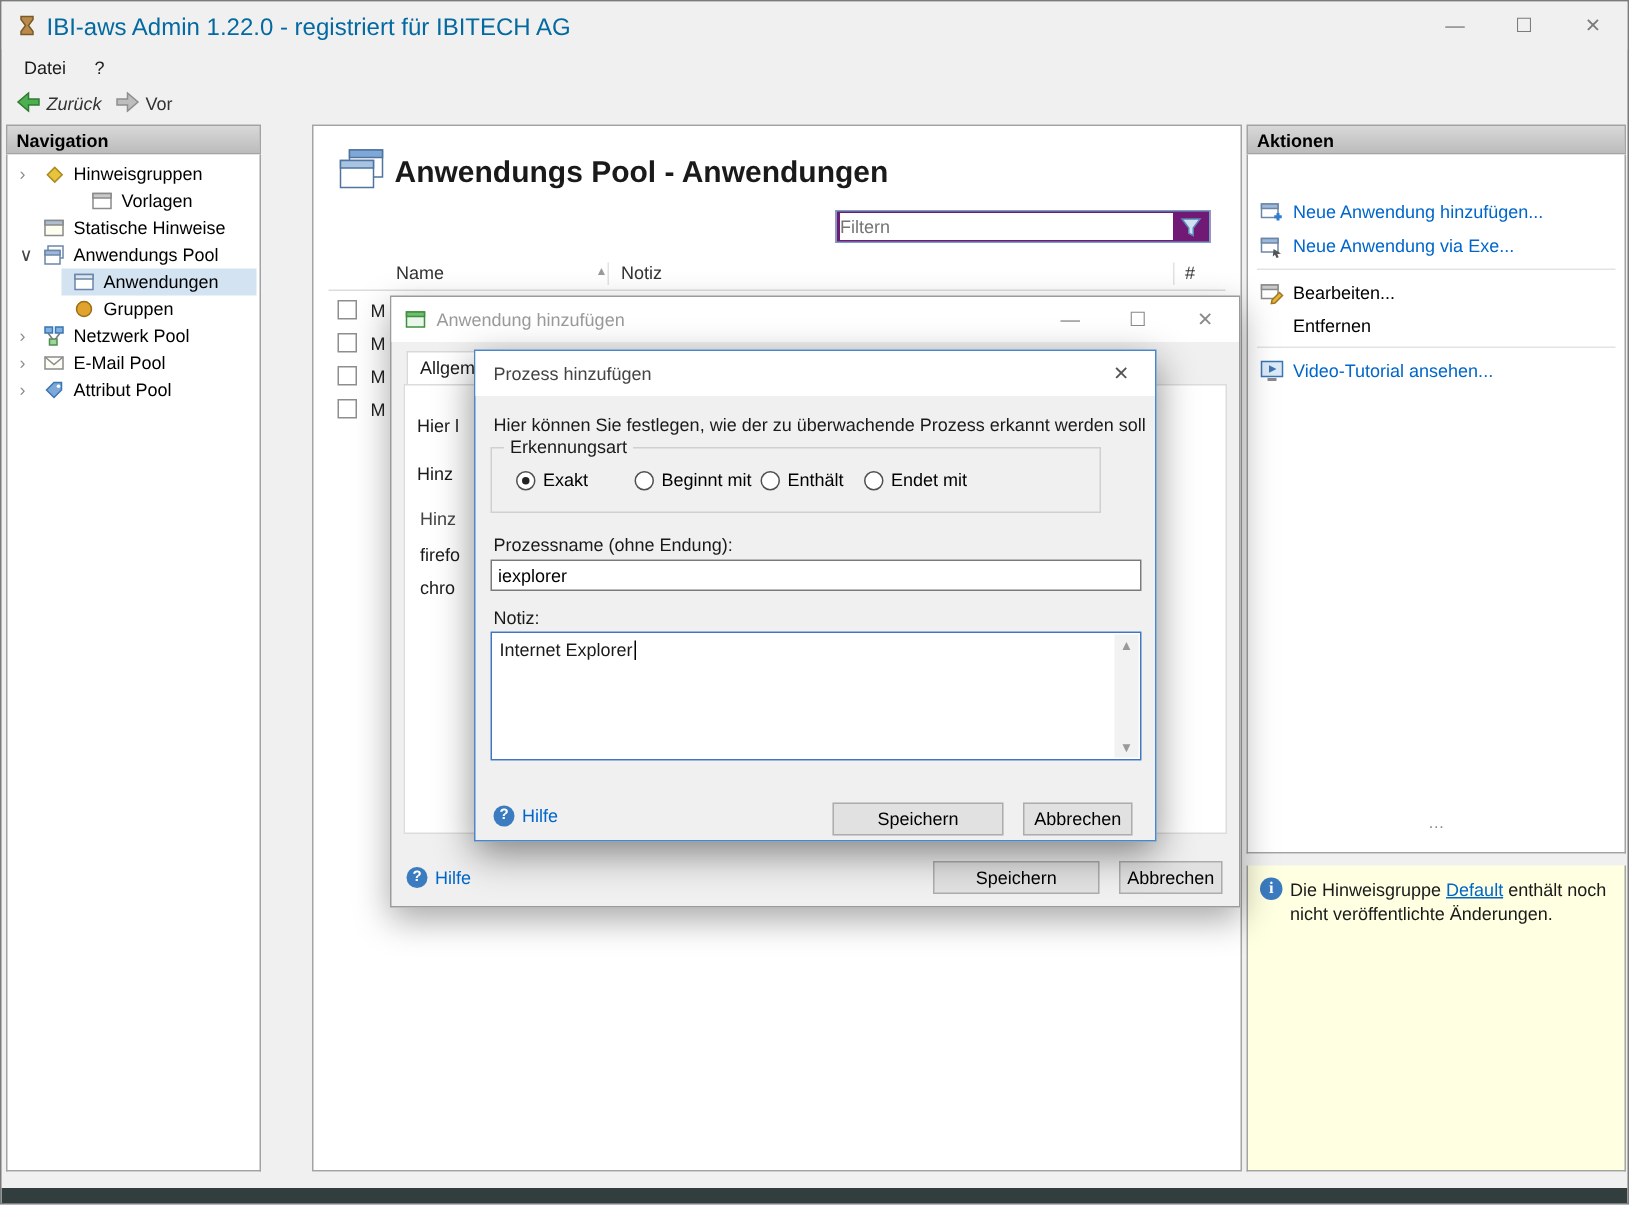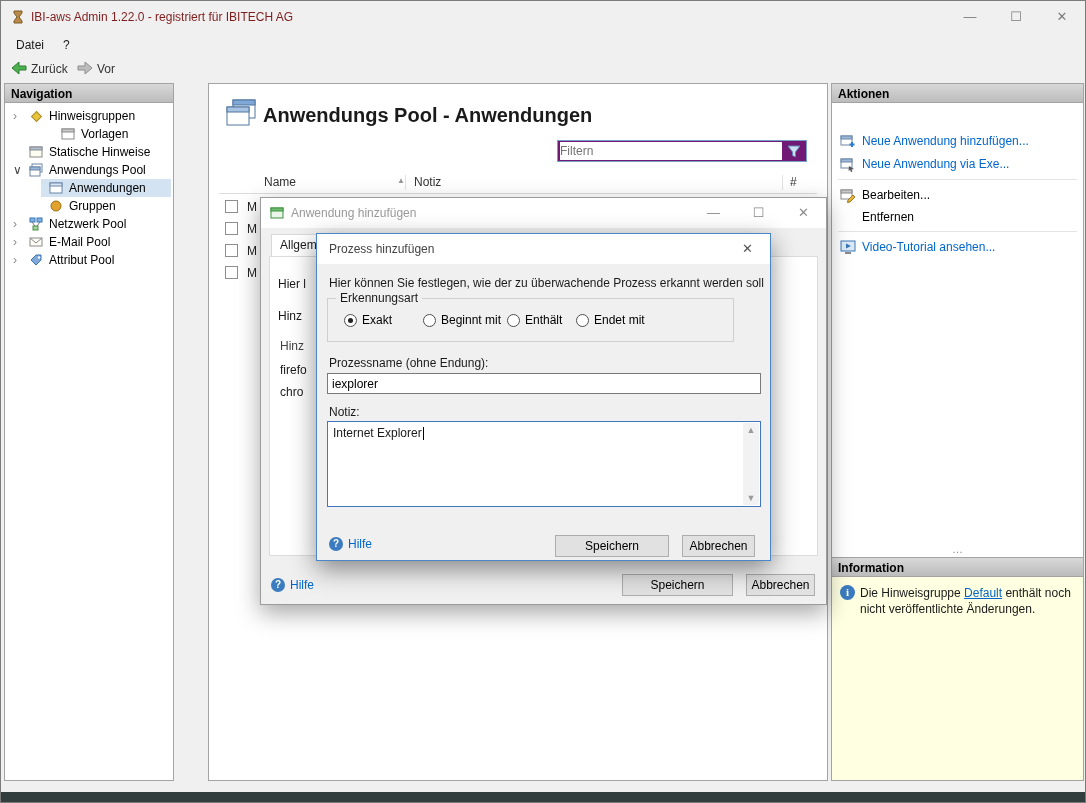--- a/index.html
+++ b/index.html
@@ -3,21 +3,21 @@
 <meta charset="utf-8">
 <style>
   * { margin:0; padding:0; box-sizing:border-box; }
   body { font-family:"Liberation Sans", sans-serif; background:#888; }
   .screen { position:relative; width:1086px; height:803px; background:#f0f0f0;
             border:1px solid #7b7b7b; overflow:hidden; font-size:12px; color:#000; }
   .abs { position:absolute; }
 
   
   .titlebar { position:absolute; top:0; left:0; right:0; height:32px; background:#f0f0f0; }
-  .title-text { position:absolute; left:30px; top:9px; color:#7f1d1d; font-size:12px; }
+  .title-text { position:absolute; left:30px; top:9px; color:#0369a1; font-size:16px; }
   .win-btn { position:absolute; top:0; width:46px; height:31px; text-align:center;
              line-height:31px; color:#7c7c7c; font-size:13px; }
 
   
   .menubar { position:absolute; top:32px; left:0; right:0; height:23px; }
   .menu-item { position:absolute; top:3px; padding:2px 7px; color:#1a1a1a; }
   .toolbar { position:absolute; top:55px; left:0; right:0; height:26px; }
   .tool-btn { position:absolute; top:2px; height:22px; display:flex; align-items:center; gap:4px; padding:0 4px; color:#333; }
 
   
@@ -132,21 +132,21 @@
     <span class="win-btn" style="right:46px;">☐</span>
     <span class="win-btn" style="right:0;">✕</span>
   </div>
 
   <div class="menubar">
     <span class="menu-item" style="left:8px;">Datei</span>
     <span class="menu-item" style="left:55px;">?</span>
   </div>
 
   <div class="toolbar">
-    <div class="tool-btn" style="left:6px;">
+    <div class="tool-btn" style="left:6px;font-style:italic;">
       <span>
         <svg width="16" height="14">
             <path d="M8 1 L1 7 L8 13 L8 9 H15 V5 H8 Z" fill="#4caf50" stroke="#2e7d32"></path>
           </svg>
       </span>
       <span>Zurück</span>
     </div>
     <div class="tool-btn" style="left:72px;">
       <span>
         <svg width="16" height="14">
@@ -363,21 +363,20 @@
         </span>
         <span class="action-label link-blue">Video-Tutorial ansehen...</span>
       </div>
 
     </div>
   </div>
 
   <div class="splitter-dots">…</div>
 
   <div class="info-panel">
-    <div class="panel-hdr">Information</div>
     <div class="info-body">
       <span class="info-icon">i</span>
       <div class="info-text">
         <span>Die Hinweisgruppe </span><span class="info-link">Default</span><span> enthält noch nicht veröffentlichte Änderungen.</span>
       </div>
     </div>
   </div>
 
   <div class="dialog d1">
     <div class="dlg-titlebar">

